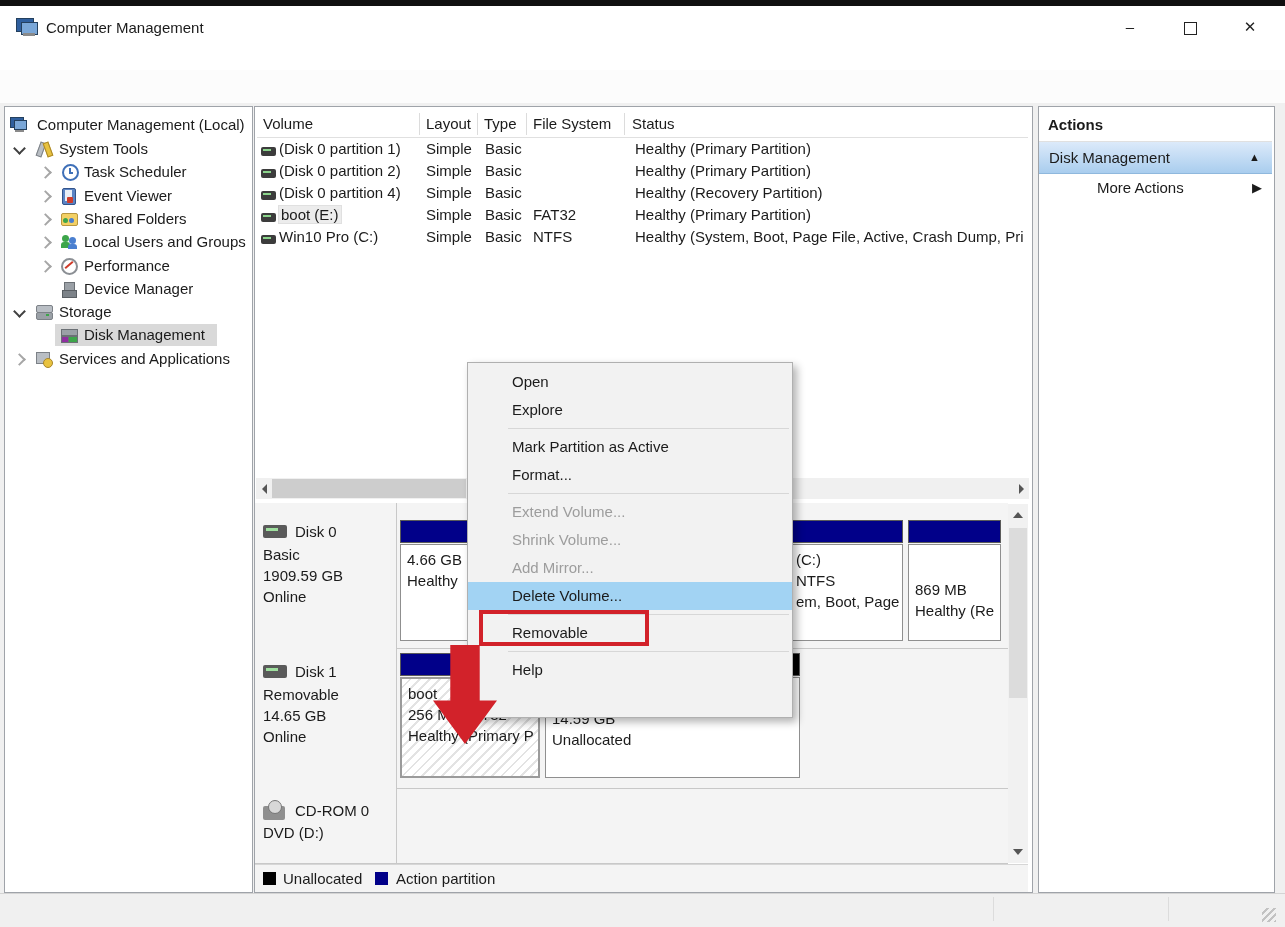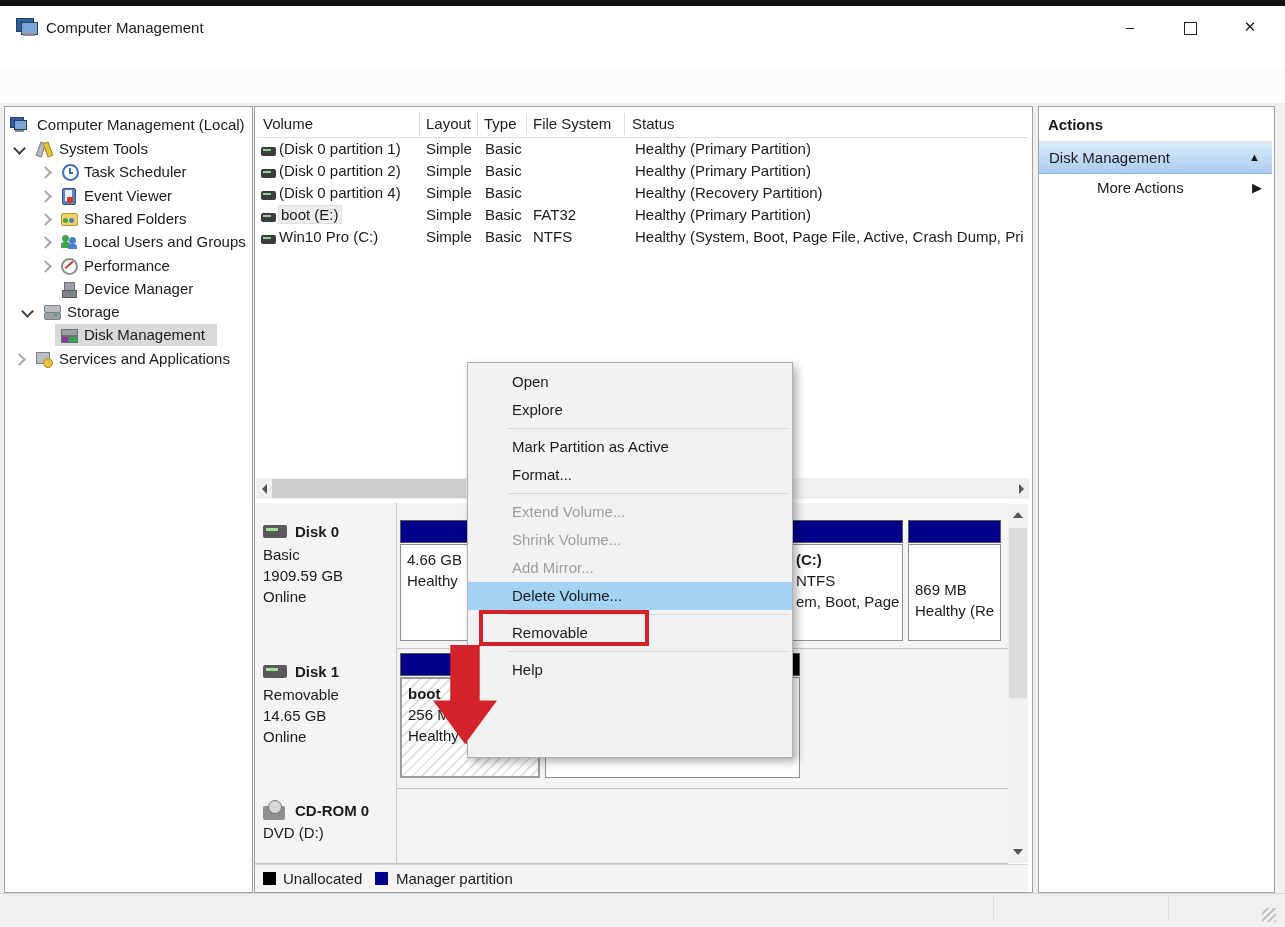--- a/index.html
+++ b/index.html
@@ -83,39 +83,39 @@
   .sbtn{position:absolute;width:17px;height:21px;background:#f0f0f0}
   .tri{position:absolute;width:0;height:0}
   #hthumb{position:absolute;left:16px;top:1px;width:194px;height:19px;background:#cdcdcd}
   #vscroll{left:1008px;top:504px;width:20px;height:359px;background:#f1f1f1}
   #vthumb{position:absolute;left:1px;top:24px;width:18px;height:170px;background:#dcdcdc}
   
   #disk-area{left:255px;top:503px;width:753px;height:360px;background:#f4f4f4}
   .drow{position:absolute;left:255px;width:753px;border-bottom:1px solid #c8c8c8}
   .dinfo{position:absolute;left:255px;width:141px;border-right:1px solid #c8c8c8;background:#f4f4f4}
   .dline{position:absolute;white-space:nowrap}
-  .bold{font-weight:bold}
+  .bold{font-weight:normal}
   .disk-ic{position:absolute;width:24px;height:13px;background:#5a5a5a;border-radius:2px}
   .disk-ic::after{content:"";position:absolute;left:3px;top:3px;width:12px;height:3px;background:#9fe09f}
   .cd-ic{position:absolute;width:22px;height:14px;background:#8f8f8f;border-radius:2px}
   .cd-ic::before{content:"";position:absolute;left:5px;top:-6px;width:12px;height:12px;border:1px solid #777;border-radius:50%;background:#d8d8d8}
   .pbox{position:absolute}
   .pband{position:absolute;left:0;top:0;right:0;height:21px;border:1px solid #5a5a5a}
   .pbody{position:absolute;left:0;top:24px;right:0;bottom:0;background:#fff;border:1px solid #8f8f8f;overflow:hidden;padding:4px 6px;line-height:21px;white-space:nowrap}
   .pbody.hatch{background:repeating-linear-gradient(135deg,#ffffff 0 5px,#e3e3e3 5px 7px);border:2px solid #9a9a9a}
   
   #legend{left:255px;top:864px;width:773px;height:27px;background:#f4f4f4;border-top:1px solid #d6d6d6;line-height:27px}
   .lg-sq{position:absolute;top:7px;width:13px;height:13px}
   
   #actions-title{left:1048px;top:116px;font-weight:bold;font-size:15px}
   #actions-hdr-line{left:1039px;top:141px;width:233px;height:1px;background:#e0e0e0}
   #action-group{left:1039px;top:142px;width:233px;height:31px;background:linear-gradient(#dceafa,#a9cdee);border-bottom:1px solid #8fb8dd;line-height:31px}
   #action-more{left:1039px;top:173px;width:233px;height:30px;line-height:30px}
   
-  #ctx{left:467px;top:362px;width:326px;height:396px;background:#f2f2f2;border:1px solid #b0b0b0;box-shadow:4px 4px 8px rgba(0,0,0,.3);z-index:50;padding-top:5px;box-sizing:border-box}
+  #ctx{left:467px;top:362px;width:326px;height:356px;background:#f2f2f2;border:1px solid #b0b0b0;box-shadow:4px 4px 8px rgba(0,0,0,.3);z-index:50;padding-top:5px;box-sizing:border-box}
   .ctx-item{height:28px;line-height:28px;padding-left:44px;font-size:15px;color:#1b1b1b}
   .ctx-item.disabled{color:#9d9d9d}
   .ctx-item.hl{background:#a2d3f3}
   .ctx-sep{height:1px;background:#d7d7d7;margin:4px 3px 4px 40px}
   
   #red-box{left:479px;top:610px;width:162px;height:28px;border:4px solid #d2222a;z-index:60}
   #red-arrow{left:433px;top:645px;width:64px;height:99px;background:#d2222a;z-index:70;
     clip-path:polygon(27% 0,73% 0,73% 56%,100% 56%,50% 100%,0 56%,27% 56%)}
 </style>
 </head>
@@ -270,21 +270,21 @@
 </div>
 
 <div class="abs trow" style="left:0;top:278px;width:250px">
   <span class="ti" style="left:61px;top:3px">
     <span class="b" style="left:3px;top:1px;width:9px;height:8px;background:#9aa0a6;border:1px solid #6b7075"></span>
     <span class="b" style="left:1px;top:9px;width:13px;height:6px;background:#7d8389;border:1px solid #5a5f64"></span>
   </span>
   <span class="abs" style="left:84px">Device Manager</span>
 </div>
 
-<div class="abs trow" style="left:8px;top:301px;width:250px">
+<div class="abs trow" style="left:0;top:301px;width:250px">
   <span class="chev d" style="left:15px;top:6px"></span>
   <span class="ti" style="left:36px;top:3px">
     <span class="b" style="left:0;top:1px;width:15px;height:6px;background:#b9bec4;border:1px solid #7c8187;border-radius:2px"></span>
     <span class="b" style="left:0;top:8px;width:15px;height:6px;background:#9aa0a6;border:1px solid #7c8187;border-radius:2px"></span>
     <span class="b" style="left:10px;top:10px;width:3px;height:2px;background:#3da54a"></span>
   </span>
   <span class="abs" style="left:59px">Storage</span>
 </div>
 
 <div class="abs trow" style="left:0;top:324px;width:250px">
@@ -429,21 +429,21 @@
 <div class="abs" id="vscroll">
   <span class="tri" style="left:5px;top:8px;border-left:5px solid transparent;border-right:5px solid transparent;border-bottom:6px solid #555"></span>
   <span id="vthumb"></span>
   <span class="tri" style="left:5px;bottom:8px;border-left:5px solid transparent;border-right:5px solid transparent;border-top:6px solid #555"></span>
 </div>
 
 <div class="abs" id="legend">
   <span class="lg-sq" style="left:8px;background:#000"></span>
   <span class="abs" style="left:28px">Unallocated</span>
   <span class="lg-sq" style="left:120px;background:#010089"></span>
-  <span class="abs" style="left:141px">Manager partition</span>
+  <span class="abs" style="left:141px">Action partition</span>
 </div>
 
 <div class="abs" id="actions-panel"></div>
 <div class="abs" id="actions-title">Actions</div>
 <div class="abs" id="actions-hdr-line"></div>
 <div class="abs" id="action-group">
   <span style="margin-left:10px">Disk Management</span>
   <span style="position:absolute;right:12px;top:0;font-size:11px">▲</span>
 </div>
 <div class="abs" id="action-more">

